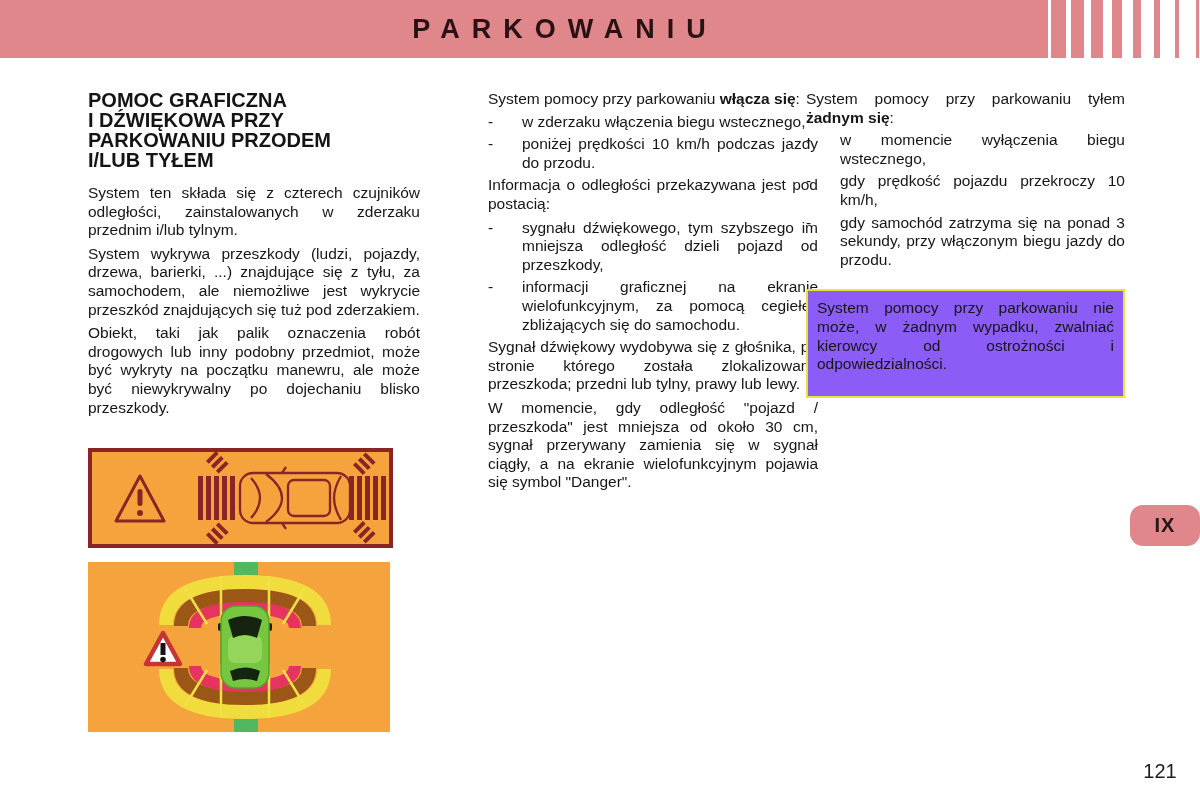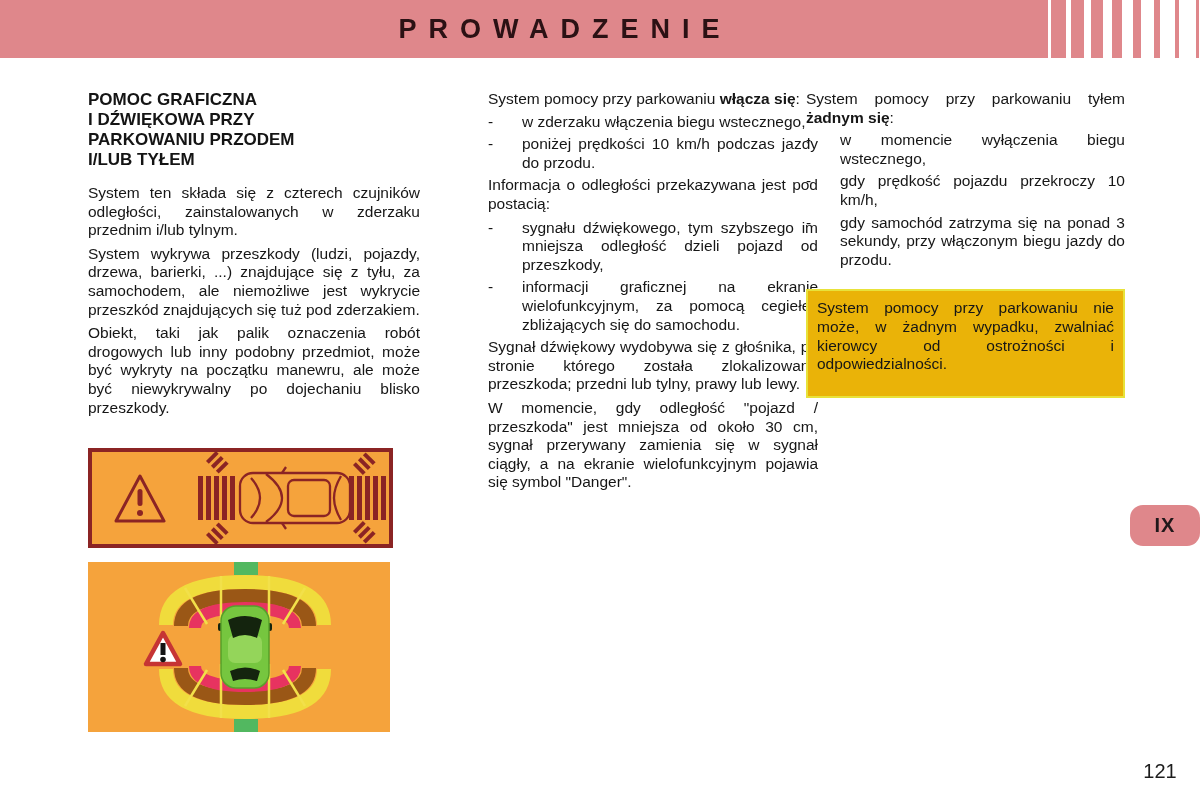--- a/index.html
+++ b/index.html
@@ -24,56 +24,56 @@
     position:absolute;left:1130px;top:505px;width:70px;height:41px;background:#df878b;
     text-align:center;line-height:41px;font-size:20px;font-weight:bold;color:#20181a;letter-spacing:1px;border-radius:13px;
   }
   #folio{position:absolute;left:1140px;top:760px;width:40px;text-align:center;font-size:20px;color:#1d1d1d;}
   
   .col{position:absolute;top:90px;font-size:15.5px;line-height:18.6px;text-align:justify;}
   #col1{left:88px;width:332px;}
   #col2{left:448px;width:330px;margin-left:40px;}
   #col3{left:806px;width:319px;}
   .heading{
-    font-size:17px;font-weight:bold;line-height:20px;white-space:pre-line;text-align:left;
+    font-size:20px;font-weight:bold;line-height:20px;white-space:pre-line;text-align:left;
     margin:0 0 14px 0;color:#141414;
   }
   .para{margin:0 0 5px 0;}
   .intro{margin:0 0 4px 0;}
   .bullet{display:flex;margin:0 0 4px 0;}
   .bullet .dash{flex:0 0 34px;}
   .bullet .btext{flex:1;text-align:justify;}
   .bold{font-weight:bold;}
   
   .figure{position:absolute;}
   #figure-display{left:88px;top:448px;}
   #figure-topview{left:88px;top:562px;}
   
   #note-box{
-    margin-top:20px;background:#eab308;border:2px solid #e8e23a;
+    margin-top:20px;background:#8b5cf6;border:2px solid #e8e23a;
     padding:8px 9px 22px 9px;text-align:justify;
   }
 </style>
 </head>
 <body>
 
 <div id="page">
 
   <div id="banner"></div>
   <div id="banner-stripes">
     <div class="stripe s1"></div>
     <div class="stripe s2"></div>
     <div class="stripe s3"></div>
     <div class="stripe s4"></div>
     <div class="stripe s5"></div>
     <div class="stripe s6"></div>
     <div class="stripe s7"></div>
     <div class="stripe s8"></div>
   </div>
-  <div id="banner-title">PROWADZENIE</div>
+  <div id="banner-title">PARKOWANIU</div>
 
   <div class="col" id="col1">
     <div class="heading">POMOC GRAFICZNA
 I DŹWIĘKOWA PRZY
 PARKOWANIU PRZODEM
 I/LUB TYŁEM</div>
     <p class="para">System ten składa się z czterech czujników odległości, zainstalowanych w zderzaku przednim i/lub tylnym.</p>
     <p class="para">System wykrywa przeszkody (ludzi, pojazdy, drzewa, barierki, ...) znajdujące się z tyłu, za samochodem, ale niemożliwe jest wykrycie przeszkód znajdujących się tuż pod zderzakiem.</p>
     <p class="para">Obiekt, taki jak palik oznaczenia robót drogowych lub inny podobny przedmiot, może być wykryty na początku manewru, ale może być niewykrywalny po dojechaniu blisko przeszkody.</p>
   </div>

